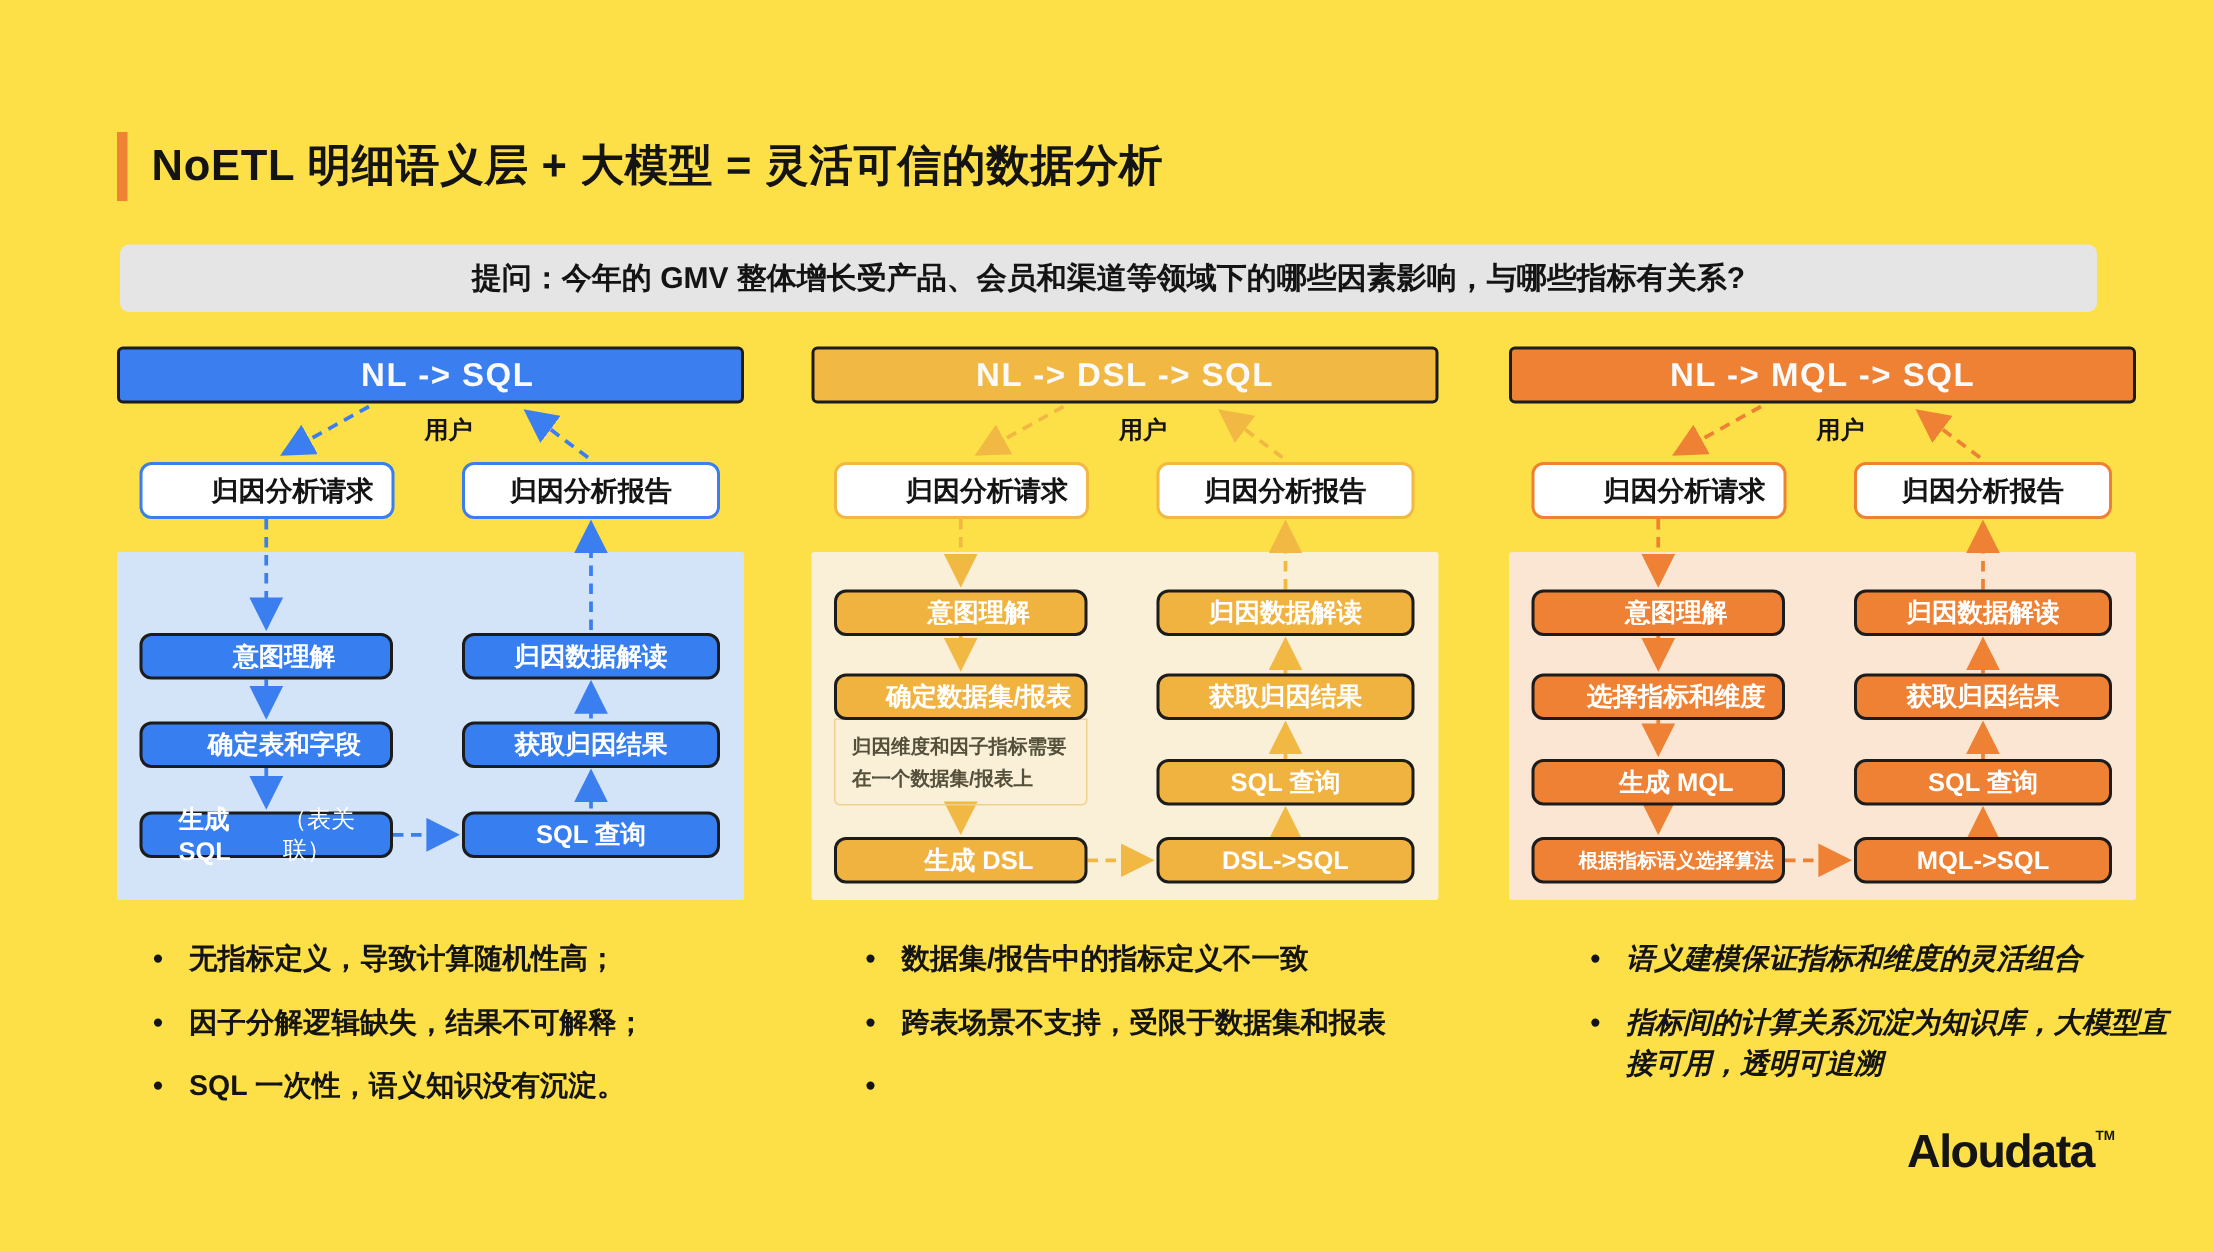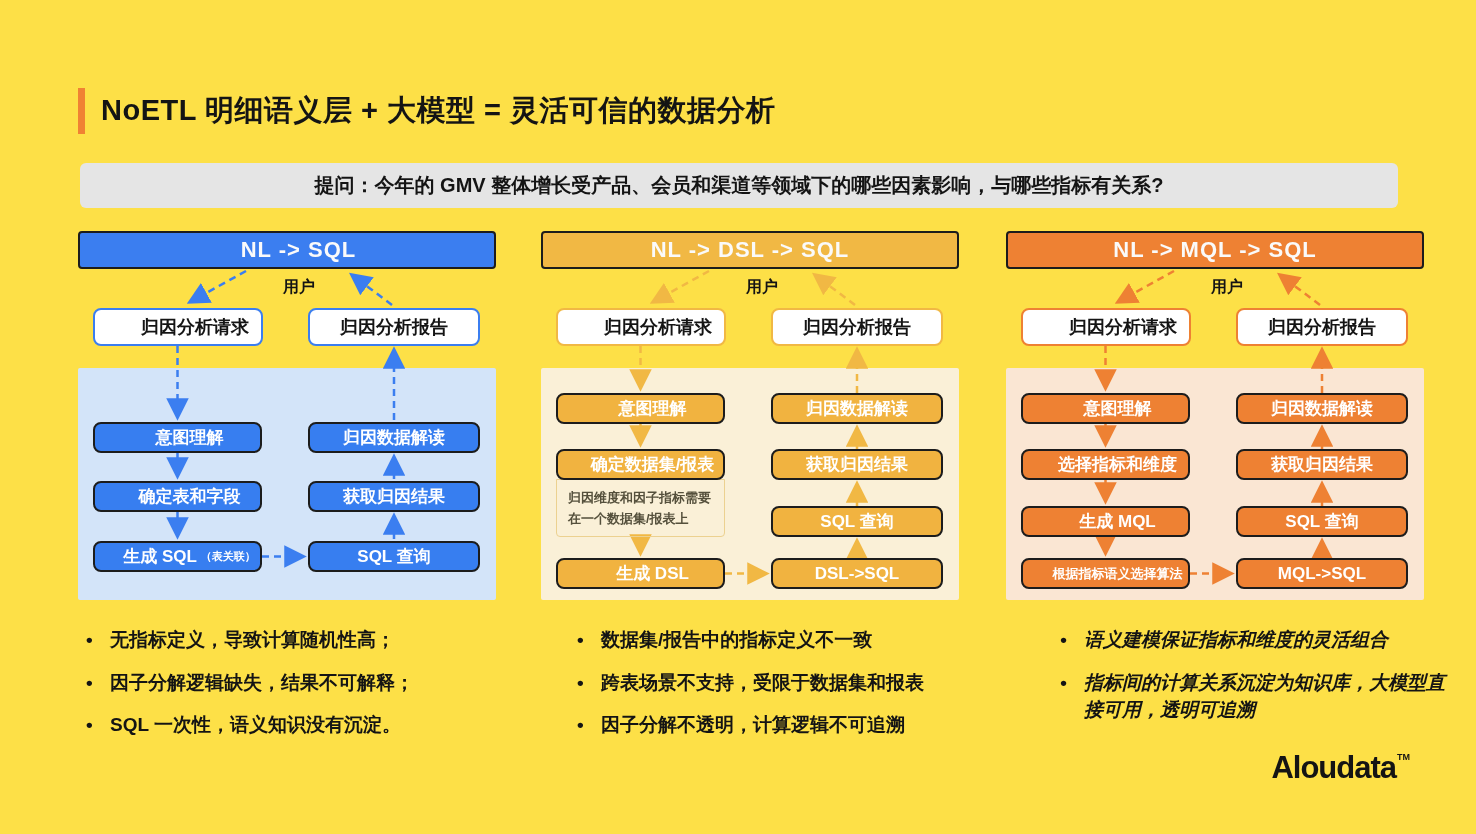--- a/index.html
+++ b/index.html
@@ -27,21 +27,21 @@
     border-radius:8px;display:flex;align-items:center;justify-content:center;
     font-size:18px;font-weight:700;color:#141414;z-index:2;}
   .outline-box.request{left:15px;width:170px;padding-left:34px;}
   .outline-box.report{left:230px;width:172px;}
   .panel{position:absolute;left:0;top:137px;width:418px;height:232px;border-radius:2px;z-index:0;}
   .step{position:absolute;height:31px;box-sizing:border-box;border:2px solid #1c1c1c;border-radius:8px;
     display:flex;align-items:center;justify-content:center;color:#ffffff;
     font-size:17px;font-weight:700;z-index:2;}
   .step.left{left:15px;width:169px;padding-left:24px;}
   .step.right{left:230px;width:172px;}
-  .step .small-suffix{font-size:11px;margin-left:4px;font-weight:700;}
+  .step .small-suffix{font-size:16px;margin-left:4px;font-weight:400;}
   .step.tiny{font-size:13px;}
   .note-box{position:absolute;left:15px;top:248px;width:169px;height:58px;box-sizing:border-box;
     border:1.5px solid #ECD190;border-radius:0 0 4px 4px;z-index:1;
     font-size:13px;font-weight:700;color:#55503C;line-height:1.65;
     display:flex;flex-direction:column;justify-content:center;padding:0 11px;}
   .arrows{position:absolute;left:0;top:0;width:418px;height:380px;z-index:1;pointer-events:none;}
 
   
   .c1 .col-header{background:#3B7EF0;padding-left:23px;}
   .c1 .outline-box{border:2px solid #3B7EF0;}
@@ -51,21 +51,21 @@
   .c2 .outline-box{border:2px solid #F1B844;}
   .c2 .panel{background:#FAF0D7;}
   .c2 .step{background:#F1B340;}
   .c3 .col-header{background:#EE8133;}
   .c3 .outline-box{border:2px solid #EE8133;}
   .c3 .panel{background:#FAE6D3;}
   .c3 .step{background:#EE8133;}
 
   
   .bullets{position:absolute;top:626px;}
-  .bullets.b1{left:86px;width:430px;}
+  .bullets.b1{left:102px;width:430px;}
   .bullets.b2{left:577px;width:430px;}
   .bullets.b3{left:1060px;width:396px;font-style:italic;}
   .bullet{display:flex;margin-bottom:15px;font-size:19px;font-weight:600;color:#141414;line-height:1.45;}
   .bullet .dot{flex:0 0 24px;}
   .bullet .dot::before{content:"•";font-size:19px;}
 
   
   .logo{position:absolute;right:66px;top:750px;display:flex;align-items:flex-start;margin-left:41px;}
   .logo-text{font-size:31px;font-weight:800;color:#141414;letter-spacing:-1px;}
   .logo-tm{font-size:9px;font-weight:700;color:#141414;margin-top:2px;margin-left:1px;}
@@ -209,21 +209,20 @@
     <div class="bullet">
         <span class="dot"></span>
         <span>数据集/报告中的指标定义不一致</span>
       </div>
     <div class="bullet">
         <span class="dot"></span>
         <span>跨表场景不支持，受限于数据集和报表</span>
       </div>
     <div class="bullet">
         <span class="dot"></span>
-        <span>因子分解不透明，计算逻辑不可追溯</span>
       </div>
   </div>
   <div class="bullets b3">
     <div class="bullet">
         <span class="dot"></span>
         <span>语义建模保证指标和维度的灵活组合</span>
       </div>
     <div class="bullet">
         <span class="dot"></span>
         <span>指标间的计算关系沉淀为知识库，大模型直接可用，透明可追溯</span>

